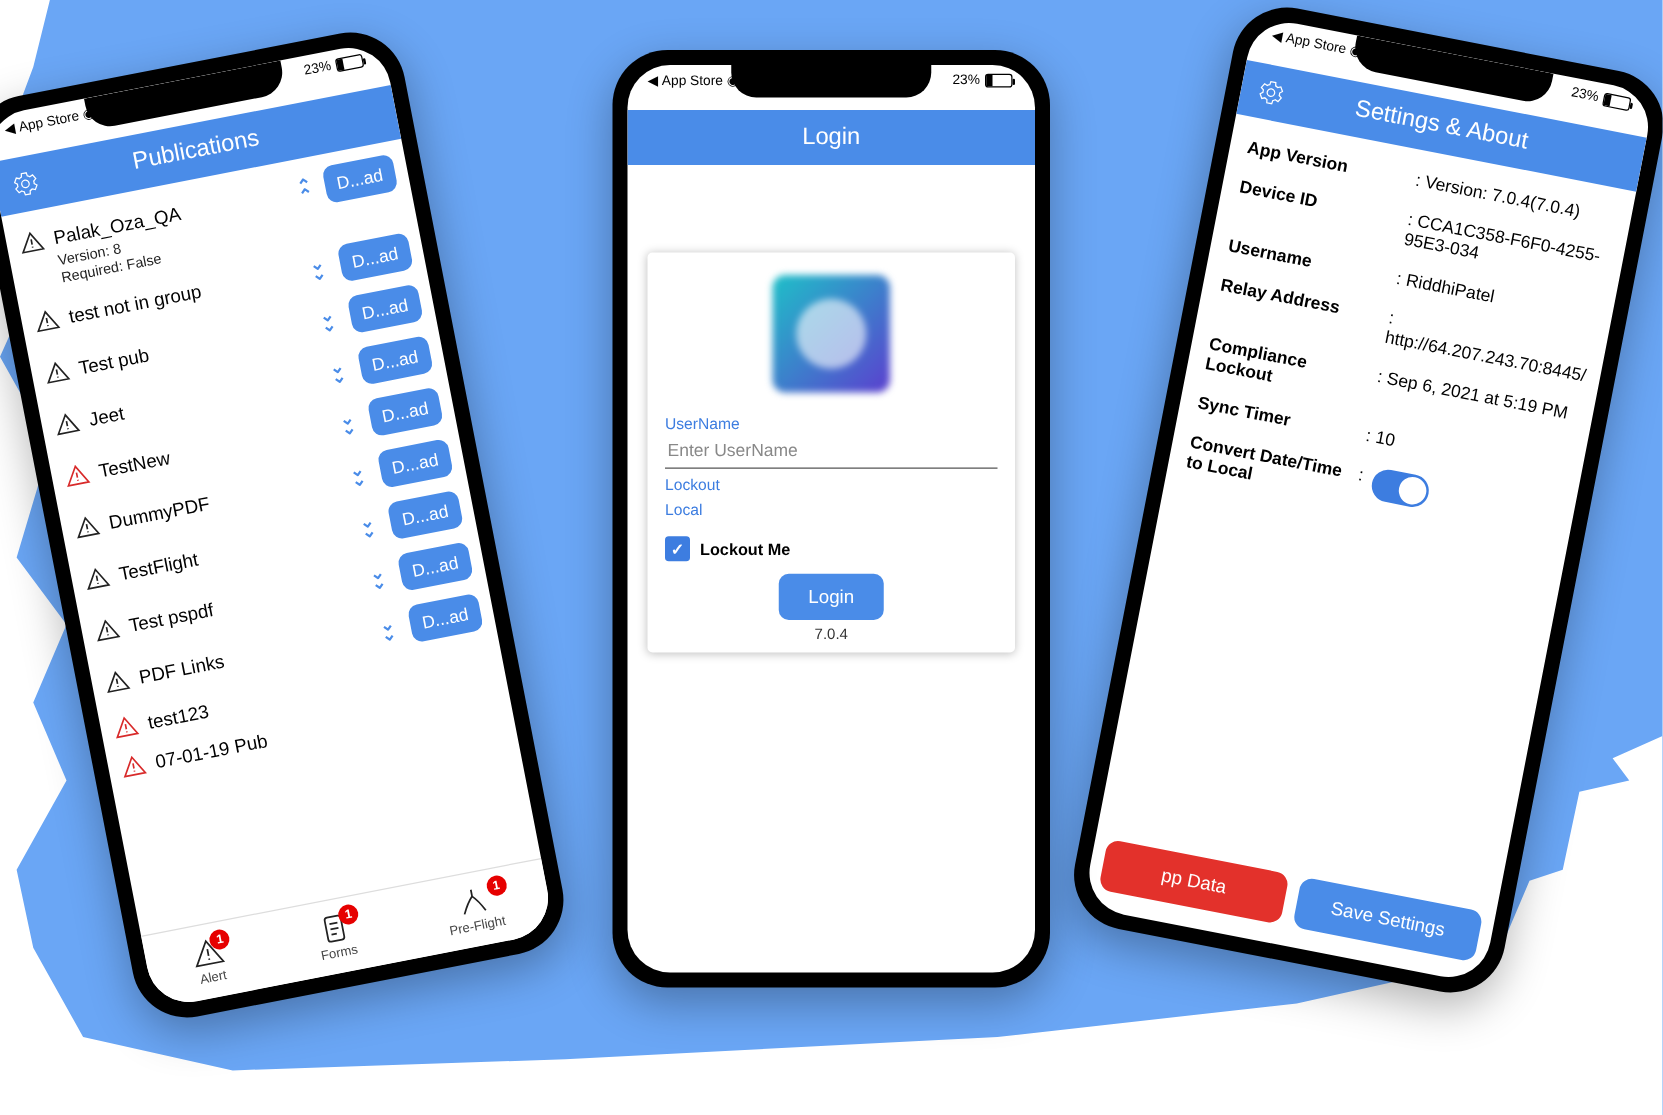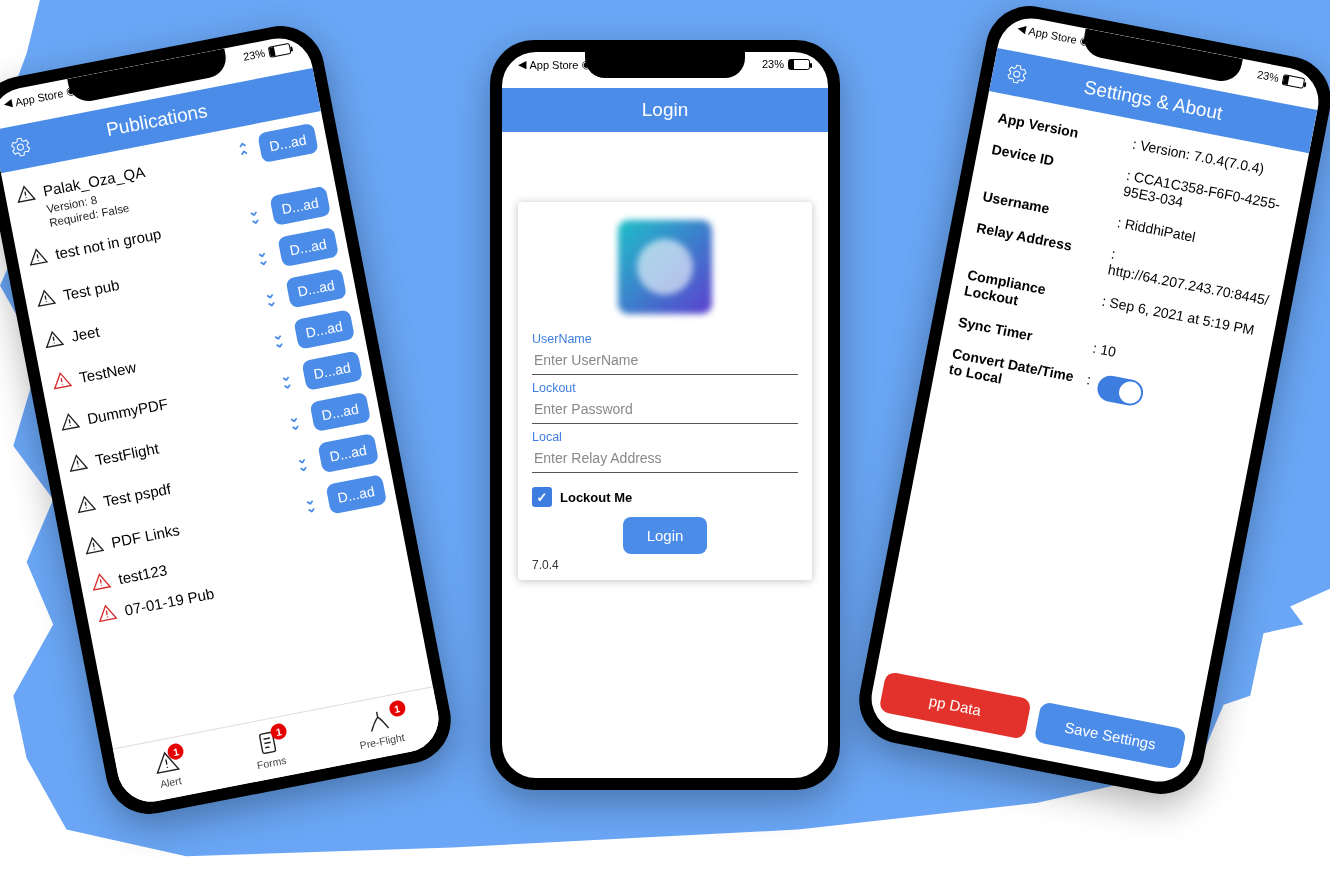--- a/index.html
+++ b/index.html
@@ -120,21 +120,21 @@
   .fld-in::placeholder { color:#888; }
   .remember { display:flex; align-items:center; gap:8px; margin:14px 0 10px; font-size:13px; font-weight:600;}
   .remember .cb {
     width:20px; height:20px; background:#3d7de0; border-radius:3px;
     display:flex; align-items:center; justify-content:center; color:#fff; font-size:13px;
   }
   .login-btn {
     display:block; margin: 6px auto 4px; background:#4a8ce8; color:#fff;
     border:none; border-radius:8px; padding:10px 24px; font-size:15px;
   }
-  .ver { text-align:left; font-size:12px; color:#333; margin-top:4px;}
+  .ver { text-align:center; font-size:12px; color:#333; margin-top:4px;}
 
   
   .phone3 { right: 60px; top: 25px; transform: rotate(11deg); z-index: 2; }
   .sets { padding: 8px 14px; font-size: 14px; }
   .srow { display:flex; padding:8px 0; align-items:flex-start; }
   .skey { flex: 0 0 46%; font-weight:700; }
   .sval { flex: 1; font-weight: 400; }
   .sval:before { content:": "; }
   .switch {
     width: 46px; height: 26px; background:#3d7de0; border-radius: 14px; position:relative; margin-left:8px;
@@ -340,24 +340,22 @@
       <span>Login</span>
     </div>
 
     <div class="login-card">
       <div class="app-logo"></div>
 
       <div class="fld-lbl">UserName</div>
       <input class="fld-in" placeholder="Enter UserName" style="">
 
       <div class="fld-lbl">Lockout</div>
-      <input class="fld-in" type="password" placeholder="Enter Password" style="">
 
       <div class="fld-lbl">Local</div>
-      <input class="fld-in" placeholder="Enter Relay Address" style="">
 
       <div class="remember">
         <span class="cb">✓</span>
         <span>Lockout Me</span>
       </div>
 
       <button class="login-btn">Login</button>
       <div class="ver">7.0.4</div>
     </div>
   </div>

